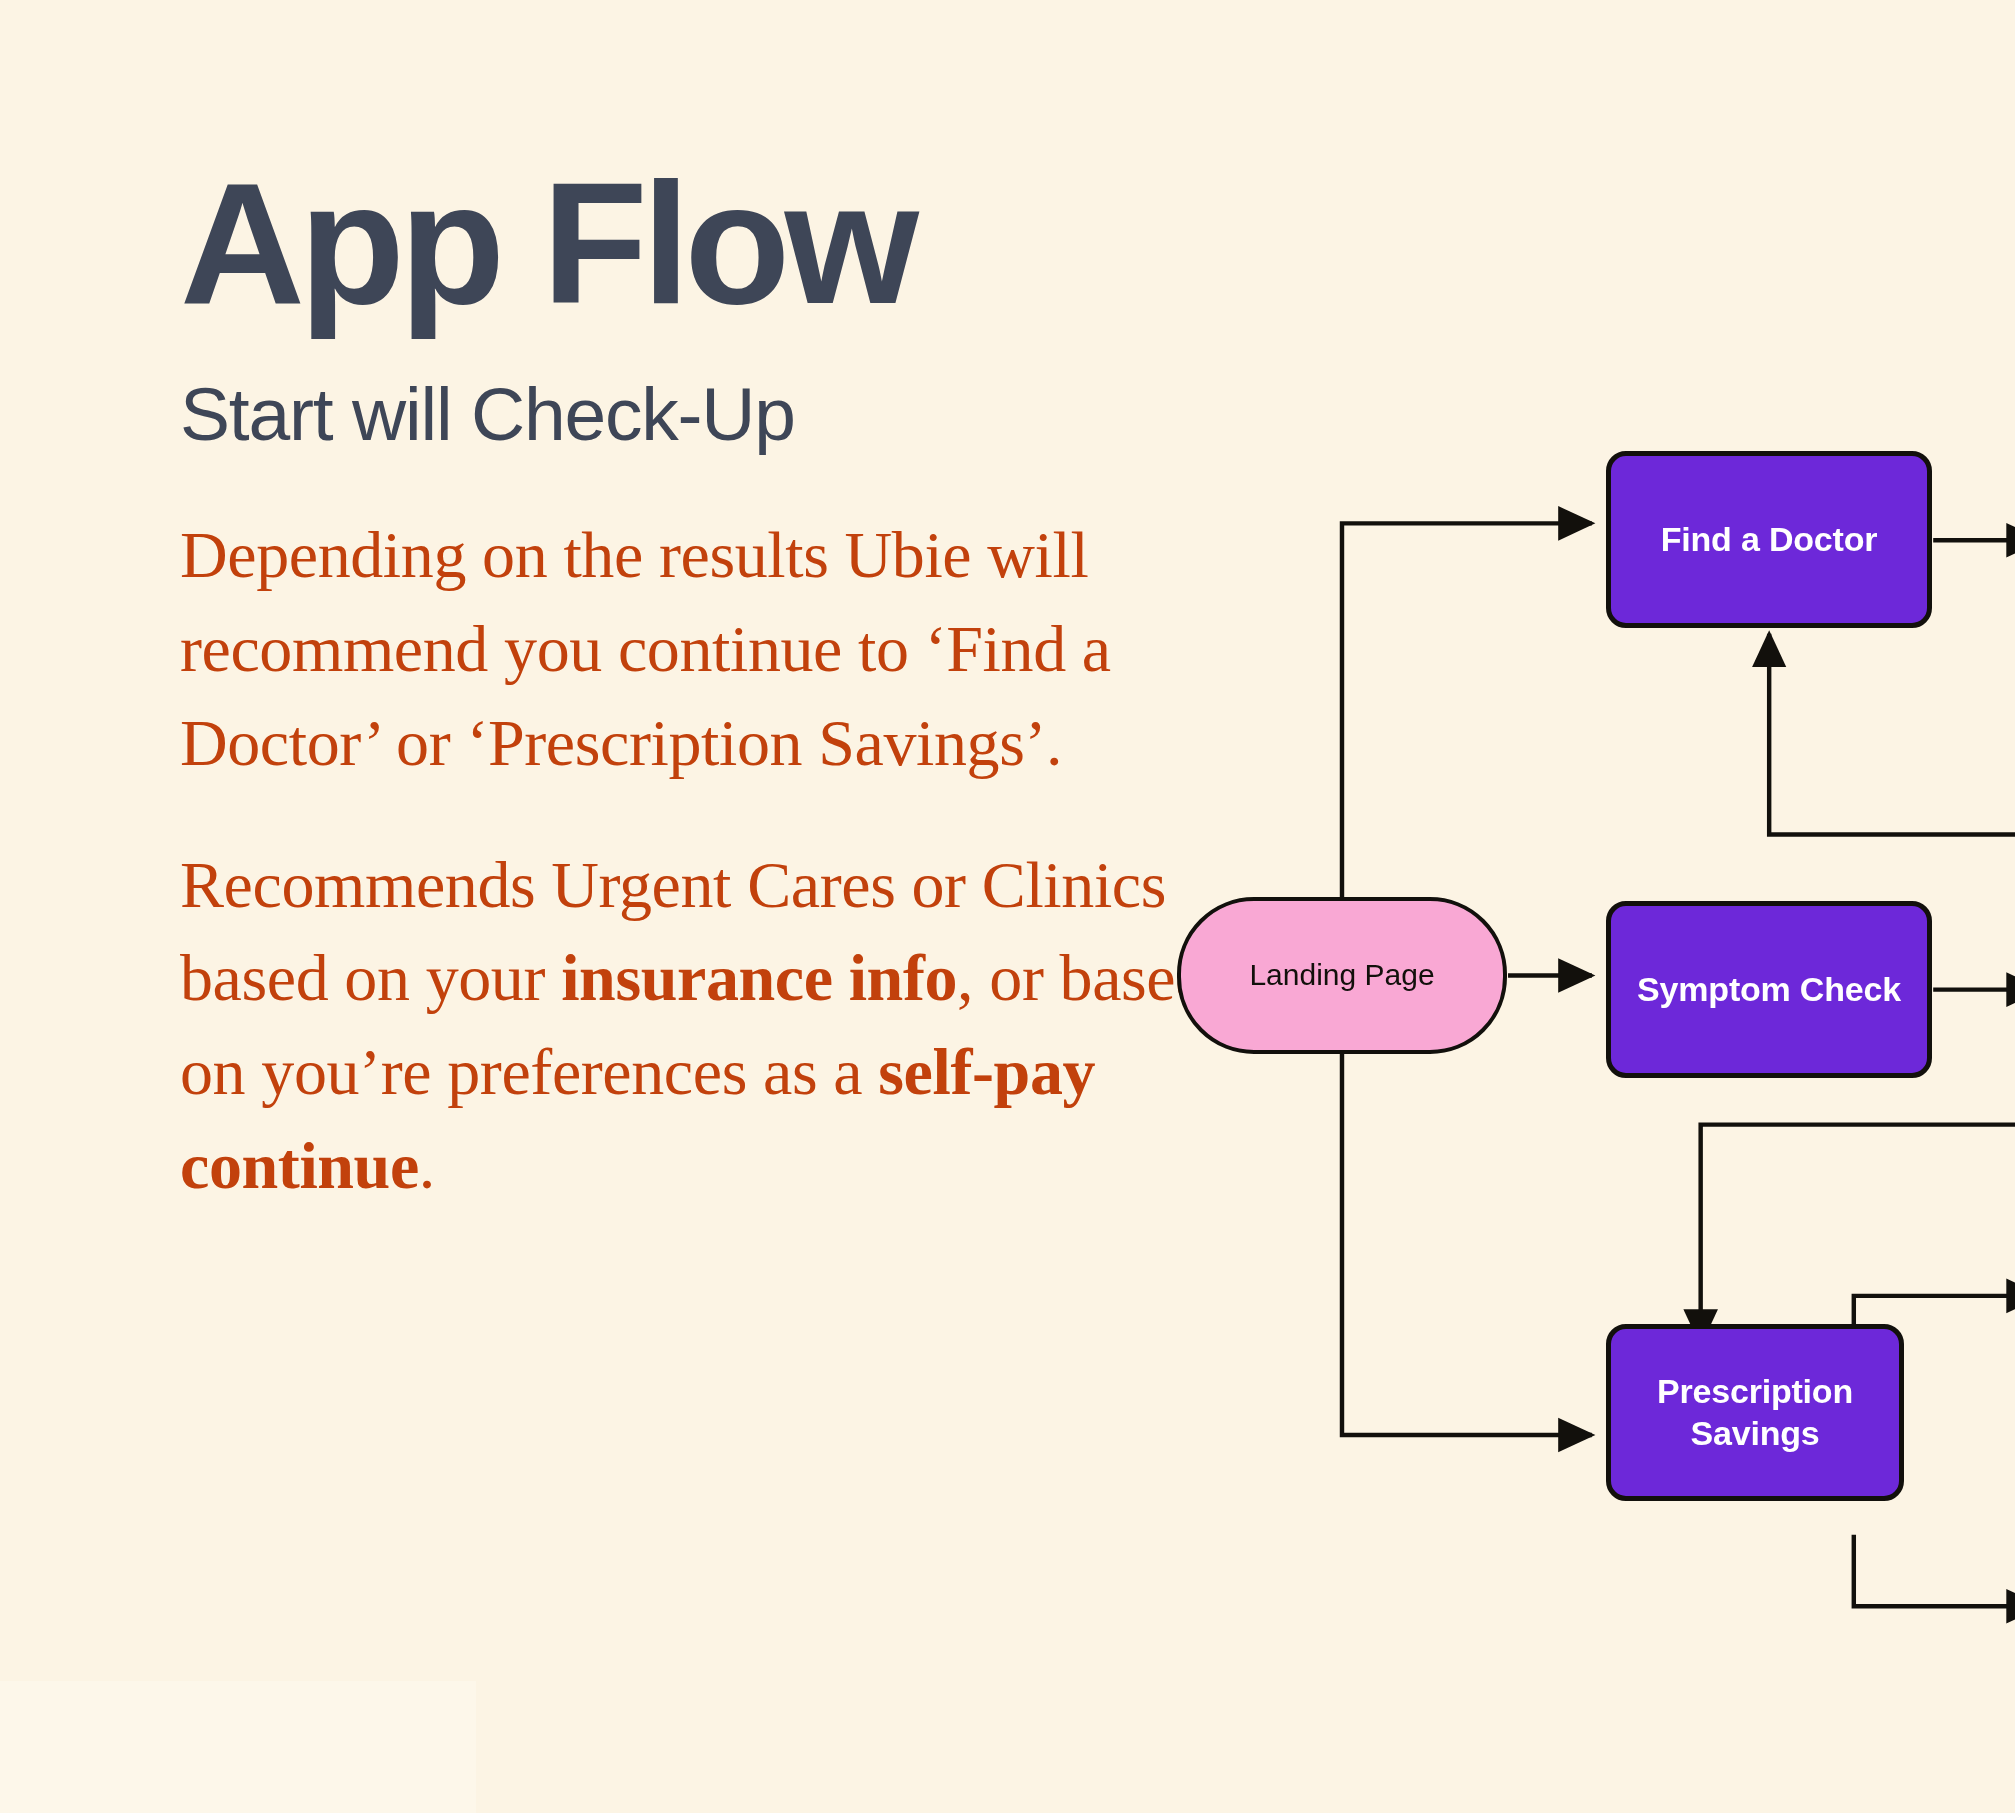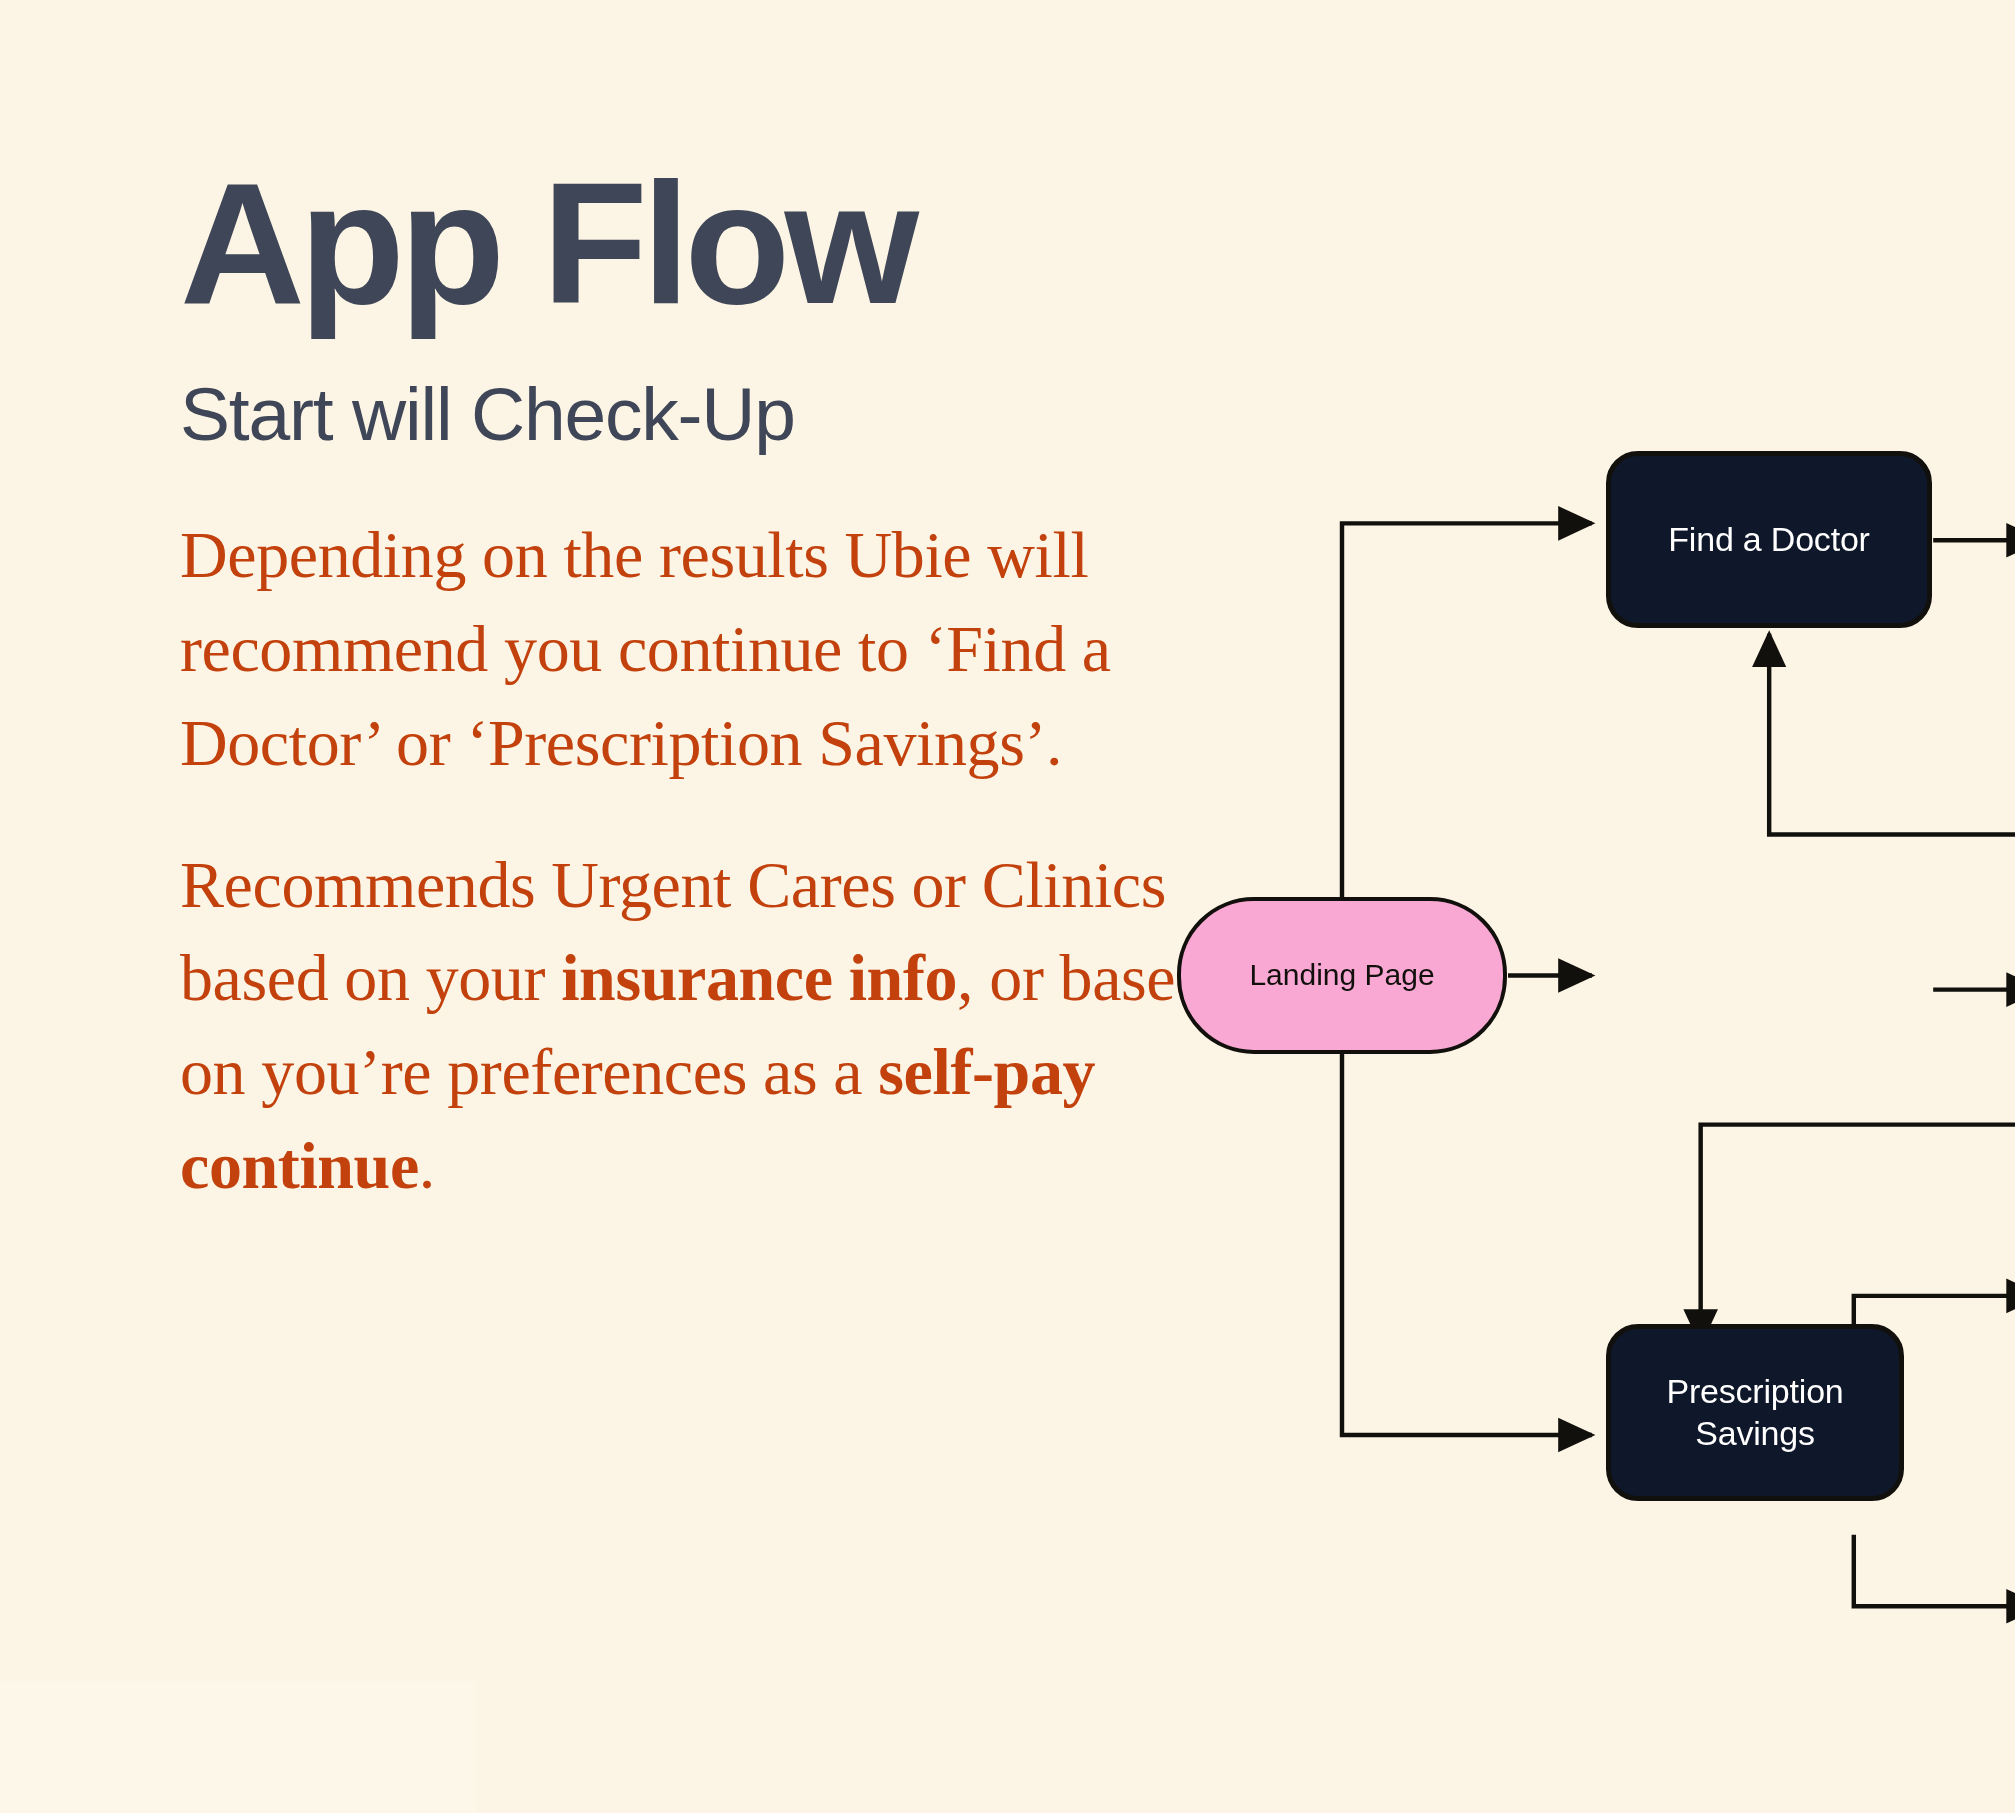--- a/index.html
+++ b/index.html
@@ -42,22 +42,22 @@
     display:flex;align-items:center;justify-content:center;
     text-align:center;color:#12100c;
     font-family:"Liberation Sans", sans-serif;
     line-height:1.22;
   }
   .node span{display:block;padding:0 5.6px;}
 
   .n-lg{border-radius:77px;font-size:30px;}
 
   .n-accent{
-    background:#0f172a;border-color:#12100c;border-width:5.2px;
-    color:#ffffff;font-weight:400;border-radius:32px;
+    background:#6d28d9;border-color:#12100c;border-width:5.2px;
+    color:#ffffff;font-weight:700;border-radius:20px;
     font-size:34px;letter-spacing:-0.2px;
   }
 
   .bl-corner{position:absolute;left:0;bottom:0;width:476px;height:133px;
     background:#fdf7ea;pointer-events:none;}
 </style>
 </head>
 <body>
 
 <div id="root">
@@ -143,20 +143,23 @@
     </svg>
 
     <div class="node n-lg" style="left:1177px;top:897px;width:330px;height:157px;">
       <span>Landing Page</span>
       </div>
 
     <div class="node n-accent" style="left:1606px;top:451px;width:326px;height:177px;">
       <span>Find a Doctor</span>
       </div>
 
+    <div class="node n-accent" style="left:1606px;top:901px;width:326px;height:177px;">
+      <span>Symptom Check</span>
+      </div>
 
     <div class="node n-accent" style="left:1606px;top:1324px;width:298px;height:177px;">
       <span>Prescription<br>Savings</span>
       </div>
 
   </div>
 
   <div class="bl-corner"></div>
 </div>
 

